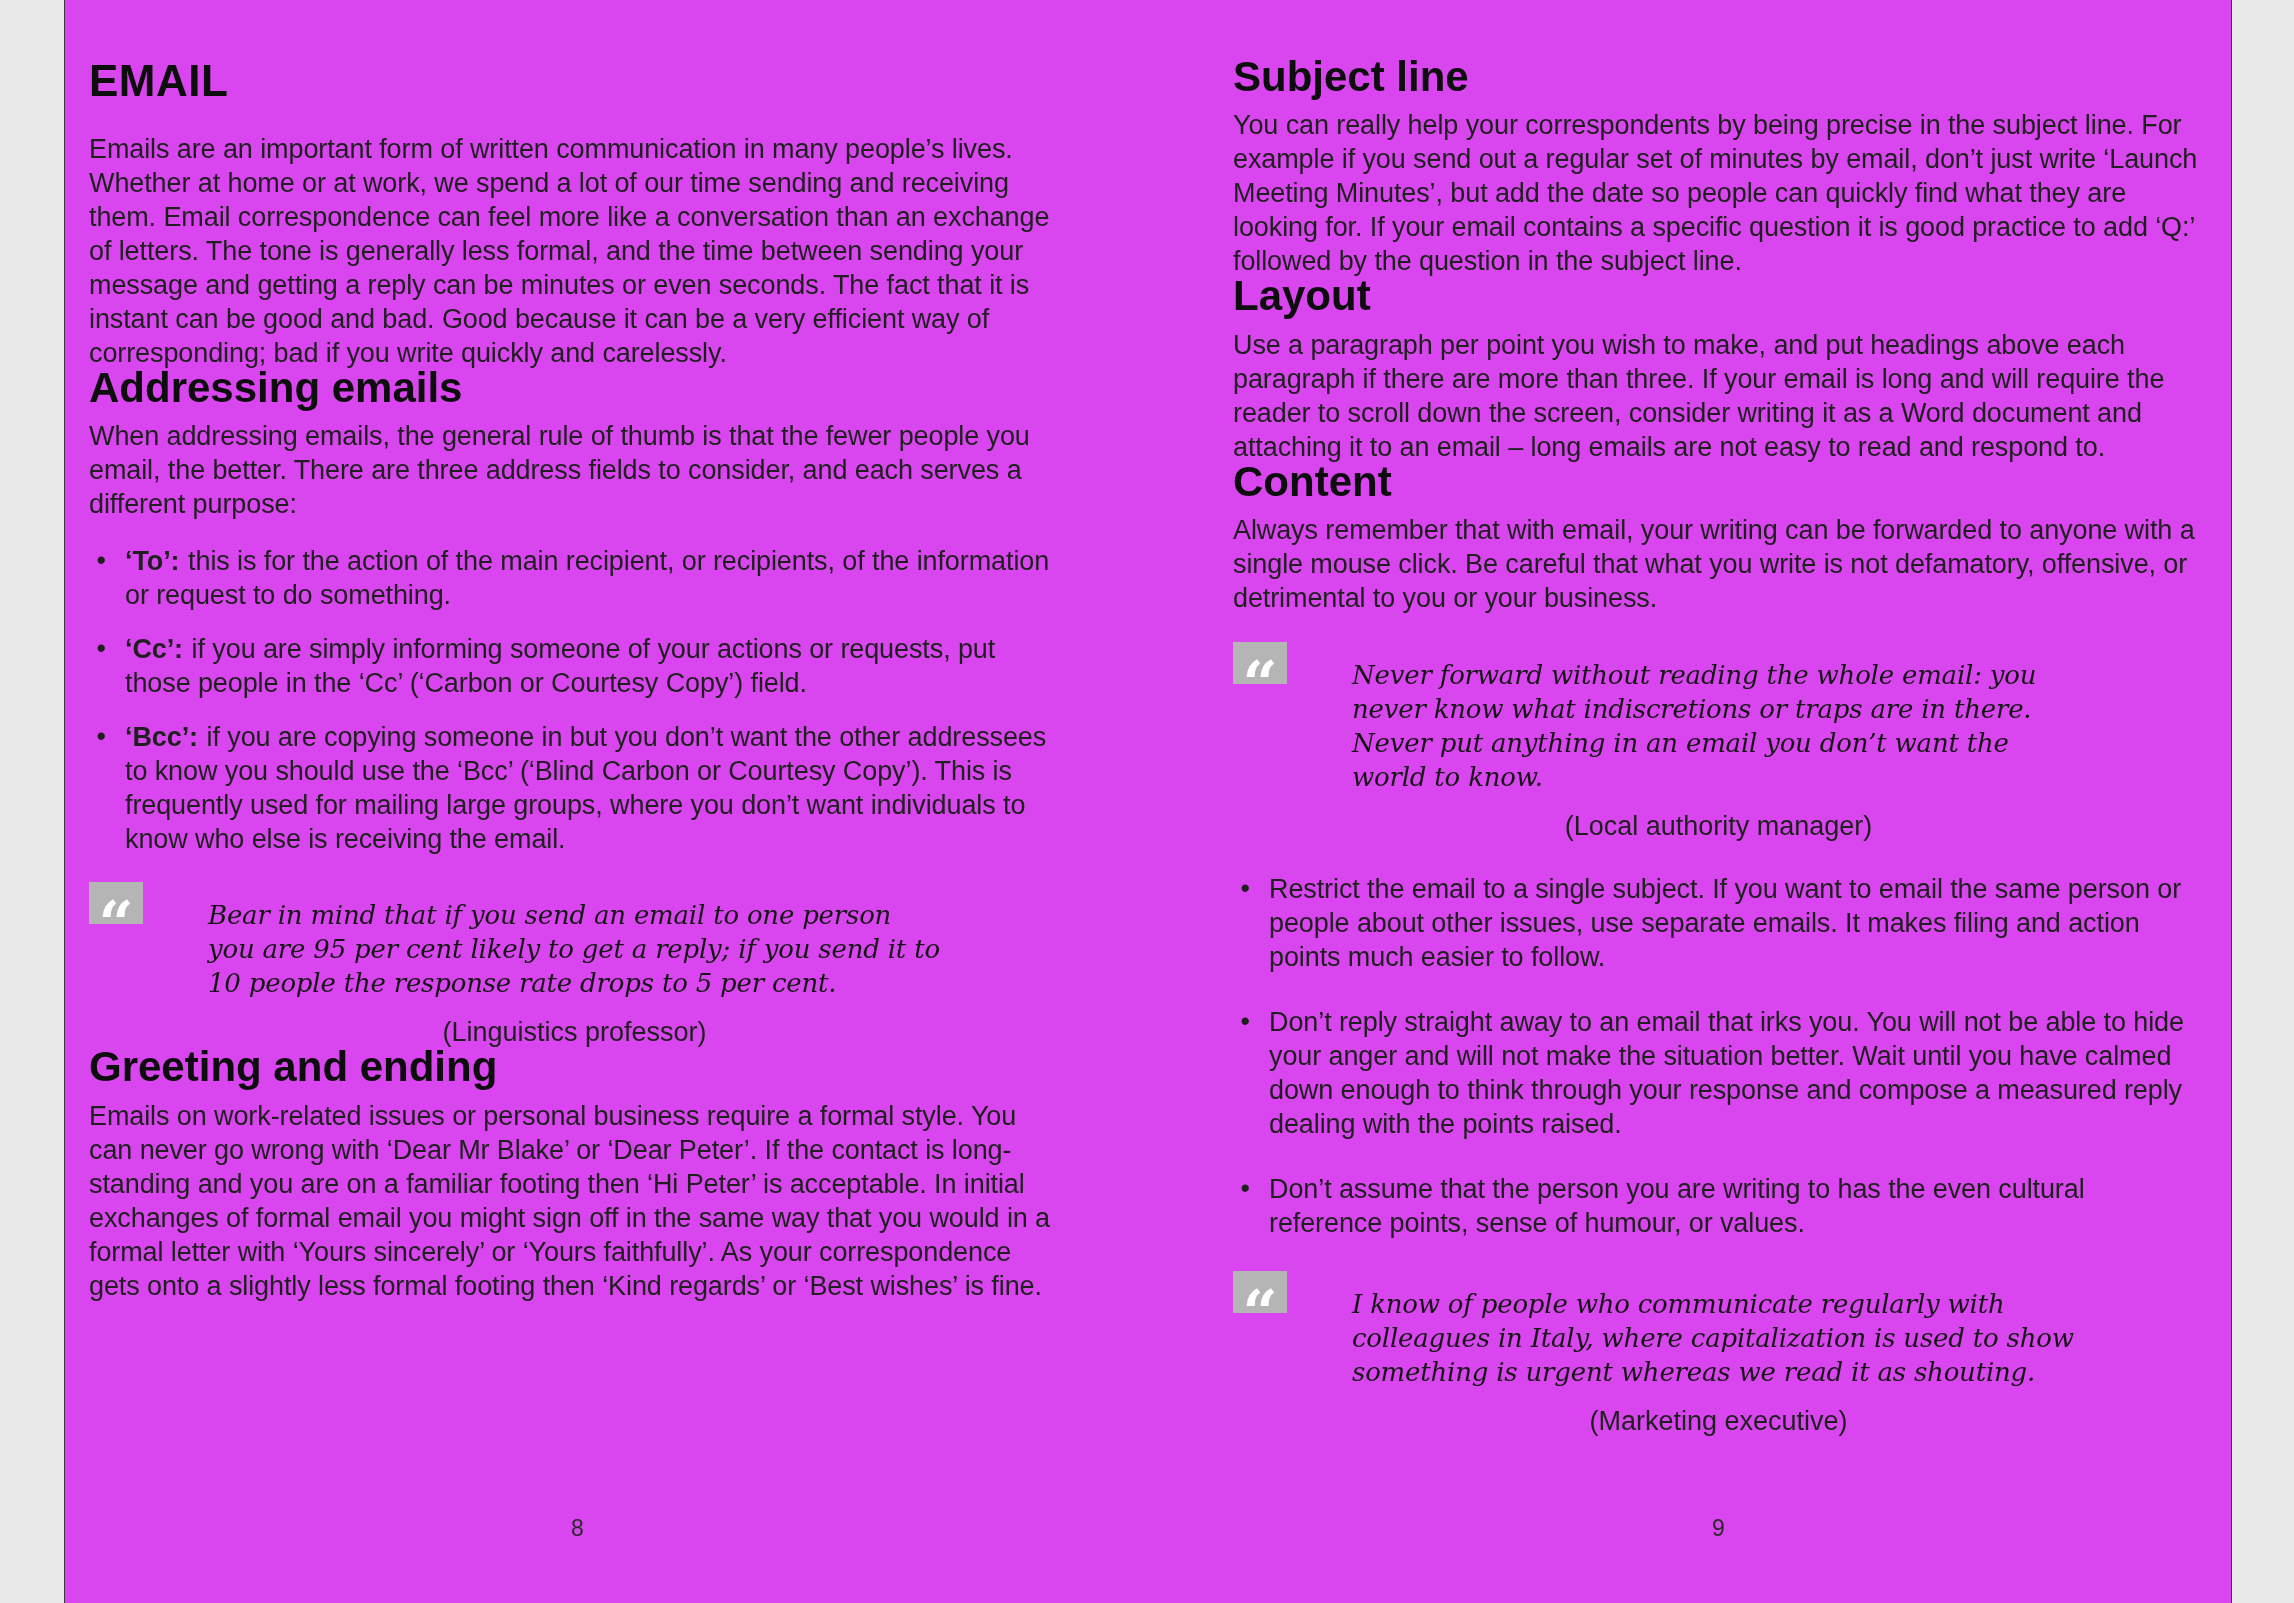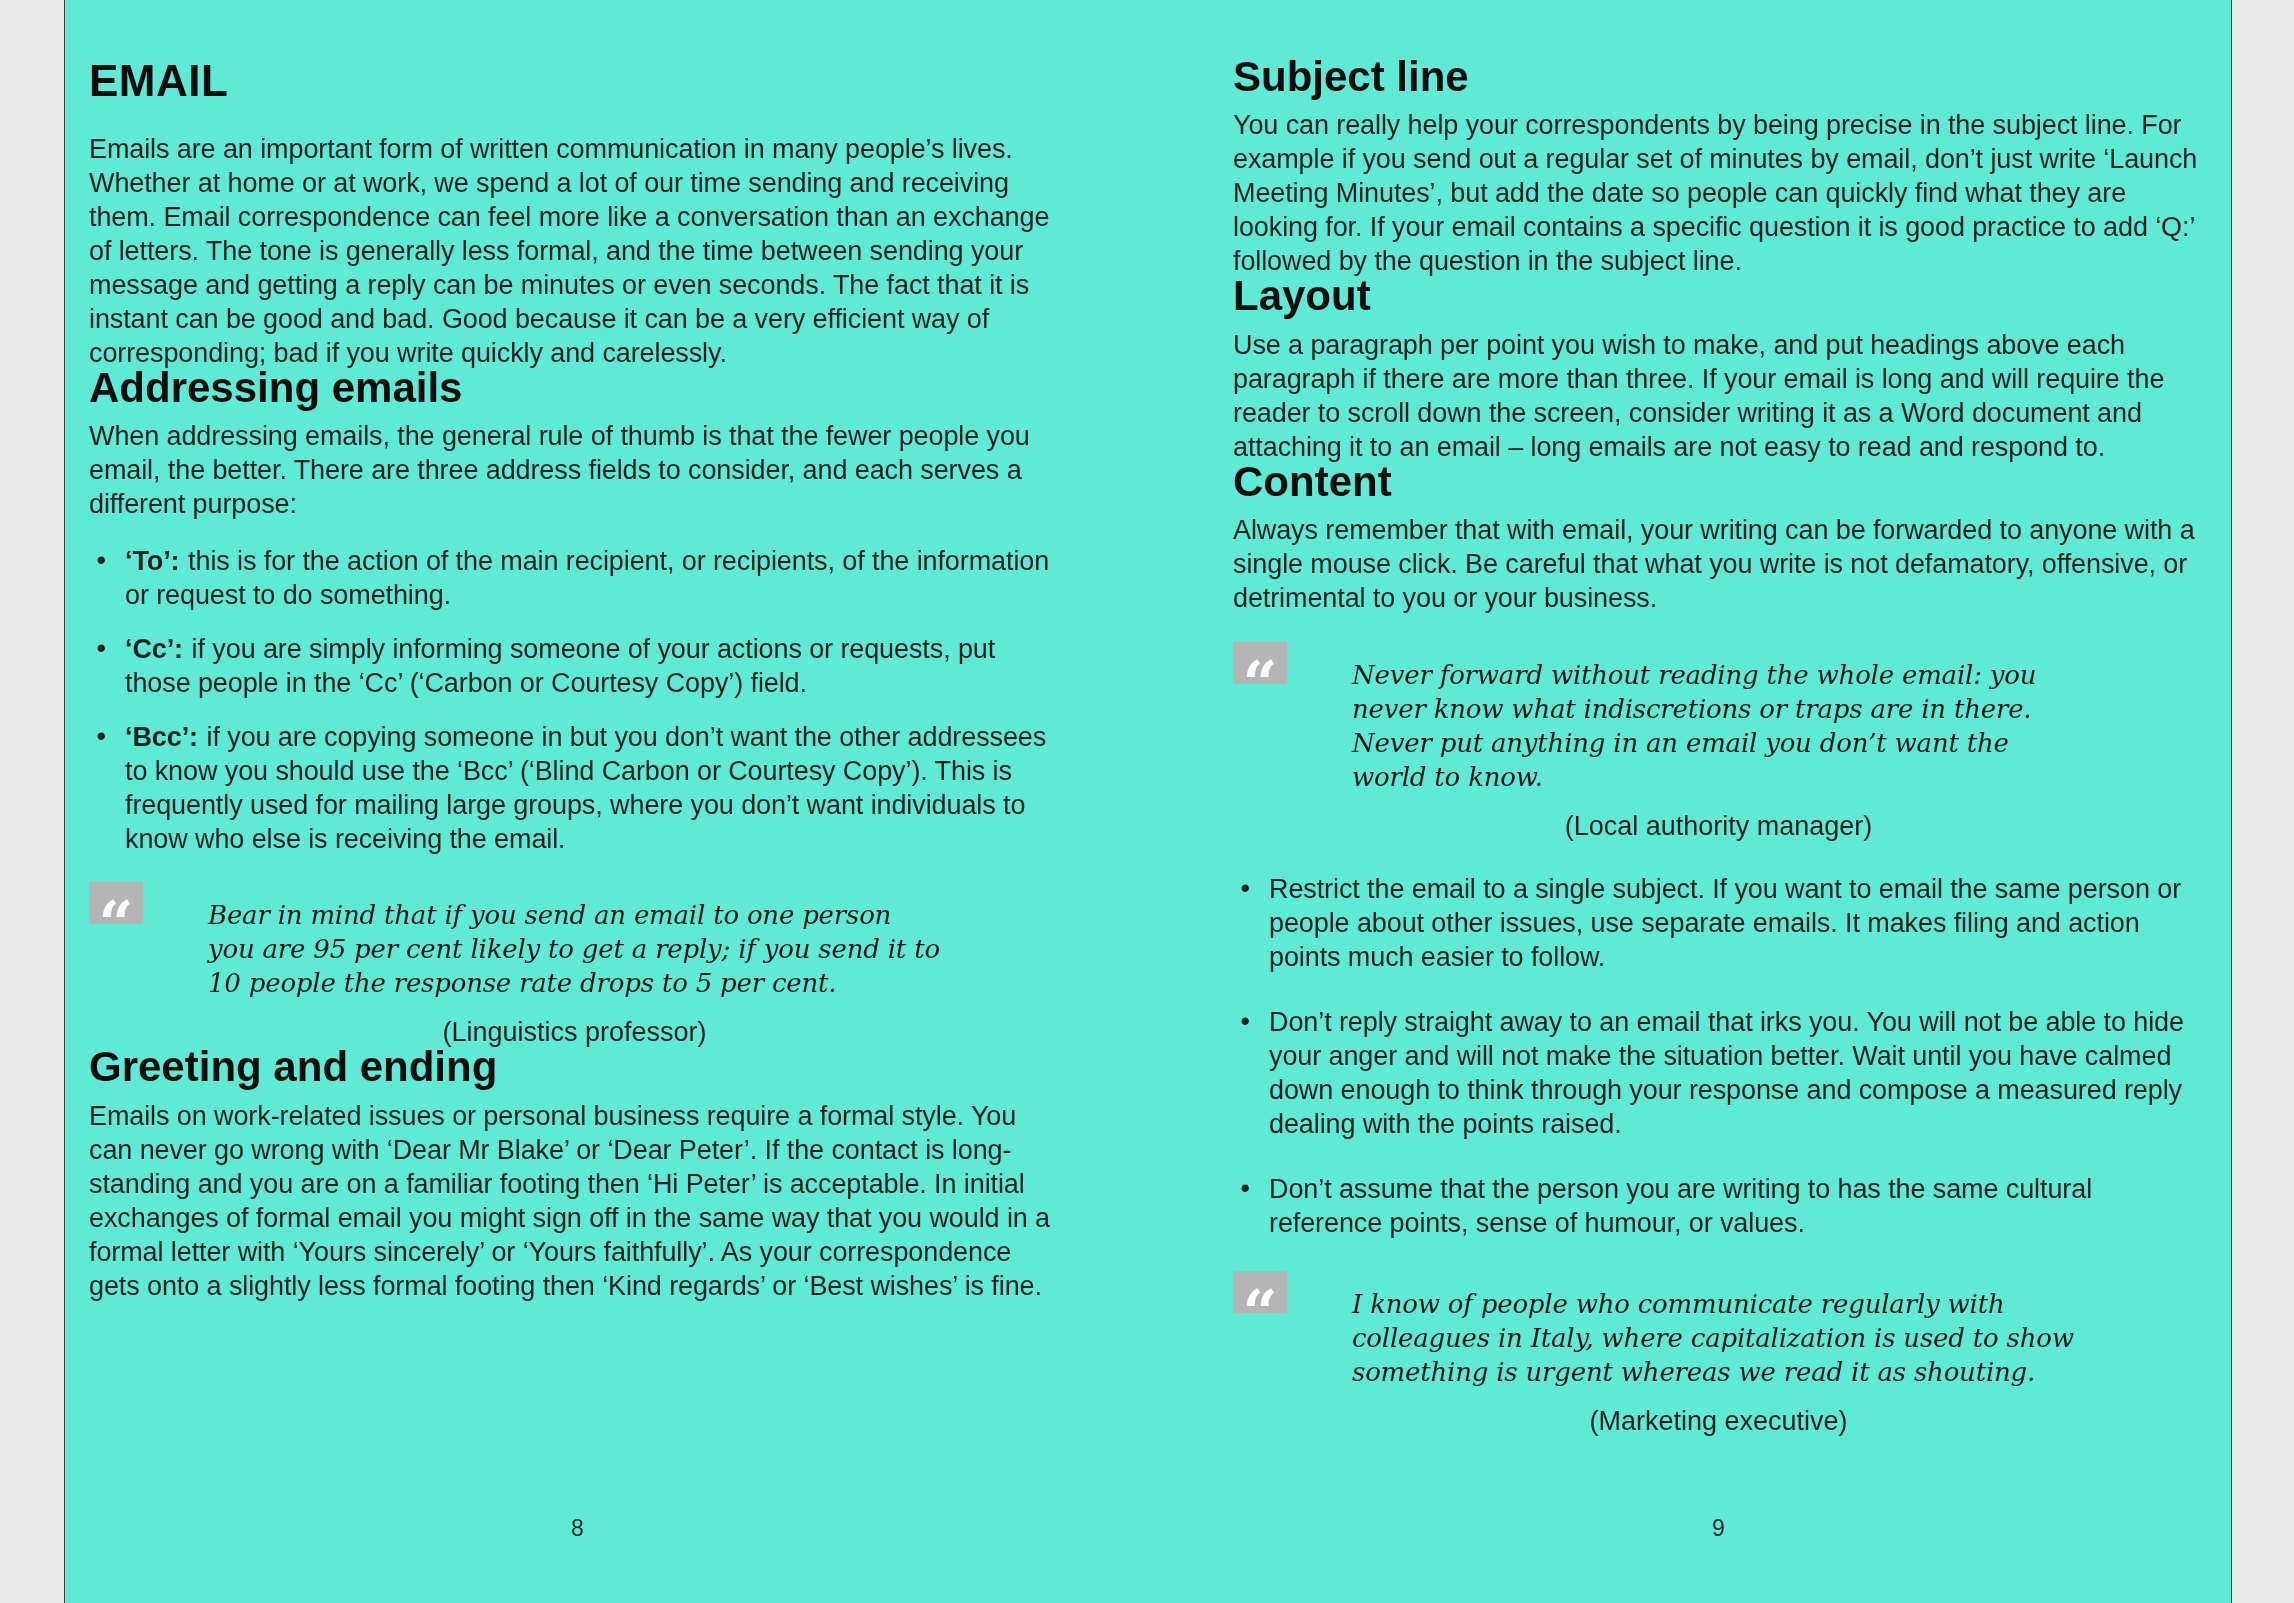--- a/index.html
+++ b/index.html
@@ -16,21 +16,21 @@
     height: 1603px;
     background: #e9e9e9;
     overflow: hidden;
   }
   .spread {
     position: absolute;
     left: 64px;
     top: 0;
     width: 2168px;
     height: 1603px;
-    background: #5eead4;
+    background: #d946ef;
     border-left: 1.9px solid #3c3c3c;
     border-right: 1.9px solid #3c3c3c;
     box-sizing: border-box;
   }
   .col {
     position: absolute;
     top: 0;
     padding-top: 59px;
     box-sizing: border-box;
   }
@@ -196,21 +196,21 @@
           <div class="quote-icon">“</div>
           <div class="quote-body">
             <p class="quote-text">Never forward without reading the whole email: you never know what indiscretions or traps are in there. Never put anything in an email you don’t want the world to know.</p>
             <p class="quote-attribution">(Local authority manager)</p>
           </div>
         </figure>
 
         <ul class="bullet-list wide-gap" style="margin-top:29px;">
           <li>Restrict the email to a single subject. If you want to email the same person or people about other issues, use separate emails. It makes filing and action points much easier to follow.</li>
           <li>Don’t reply straight away to an email that irks you. You will not be able to hide your anger and will not make the situation better. Wait until you have calmed down enough to think through your response and compose a measured reply dealing with the points raised.</li>
-          <li>Don’t assume that the person you are writing to has the same cultural reference points, sense of humour, or values.</li>
+          <li>Don’t assume that the person you are writing to has the even cultural reference points, sense of humour, or values.</li>
         </ul>
 
         <figure class="quote-block" style="margin:27px 0 0 0;">
           <div class="quote-icon">“</div>
           <div class="quote-body">
             <p class="quote-text">I know of people who communicate regularly with colleagues in Italy, where capitalization is used to show something is urgent whereas we read it as shouting.</p>
             <p class="quote-attribution">(Marketing executive)</p>
           </div>
         </figure>
       </section>

